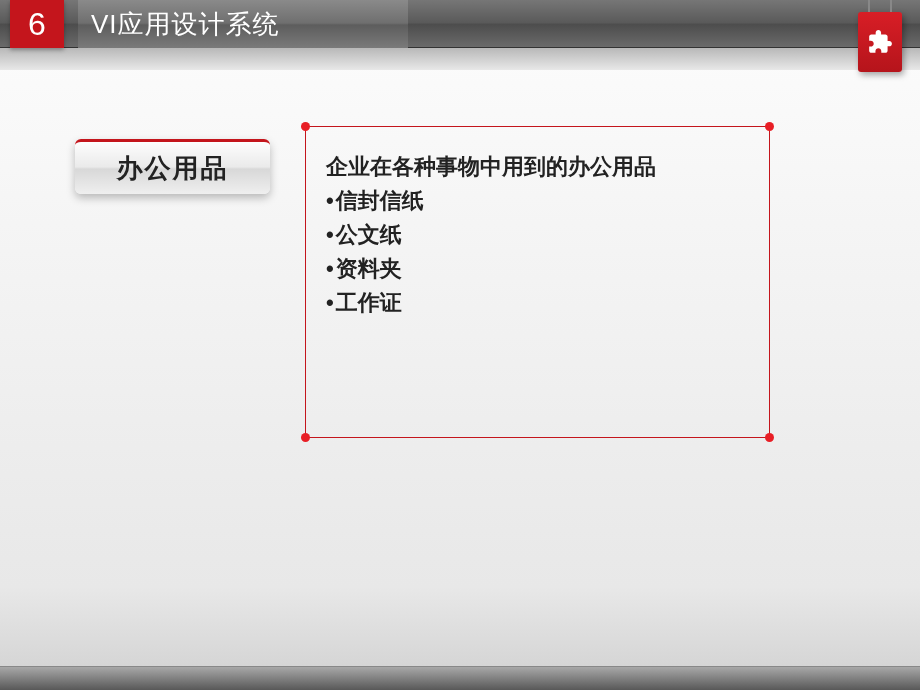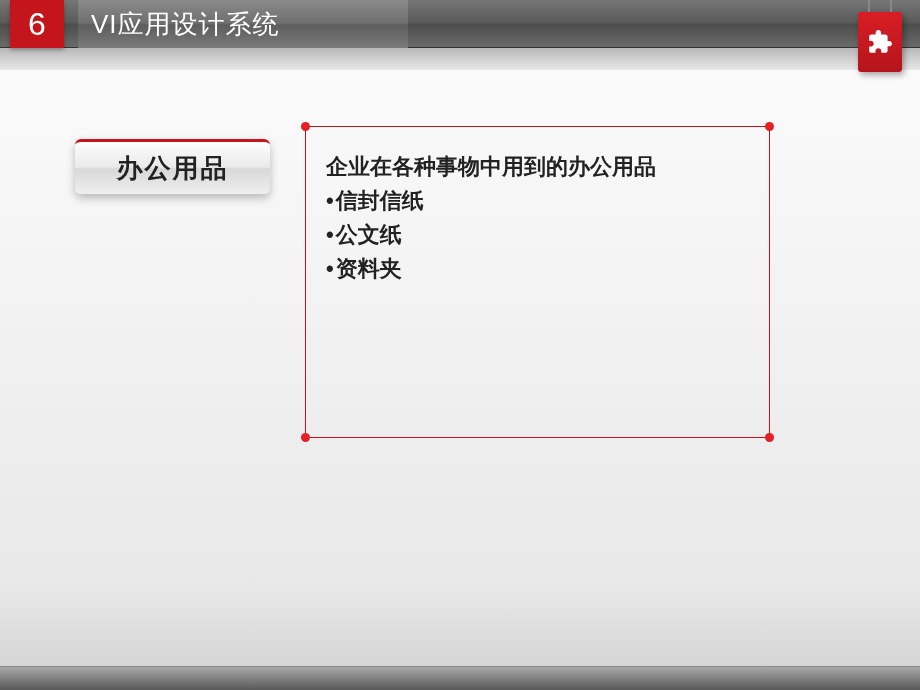--- a/index.html
+++ b/index.html
@@ -175,16 +175,17 @@
 <div class="content-box">
   <div class="handle h-tl"></div>
   <div class="handle h-tr"></div>
   <div class="handle h-bl"></div>
   <div class="handle h-br"></div>
   <div class="content-intro">企业在各种事物中用到的办公用品</div>
   <div class="content-items">
     <div>信封信纸</div>
     <div>公文纸</div>
     <div>资料夹</div>
+    <div>工作证</div>
   </div>
 </div>
 
 <div class="footer-bar"></div>
 
 </body></html>

